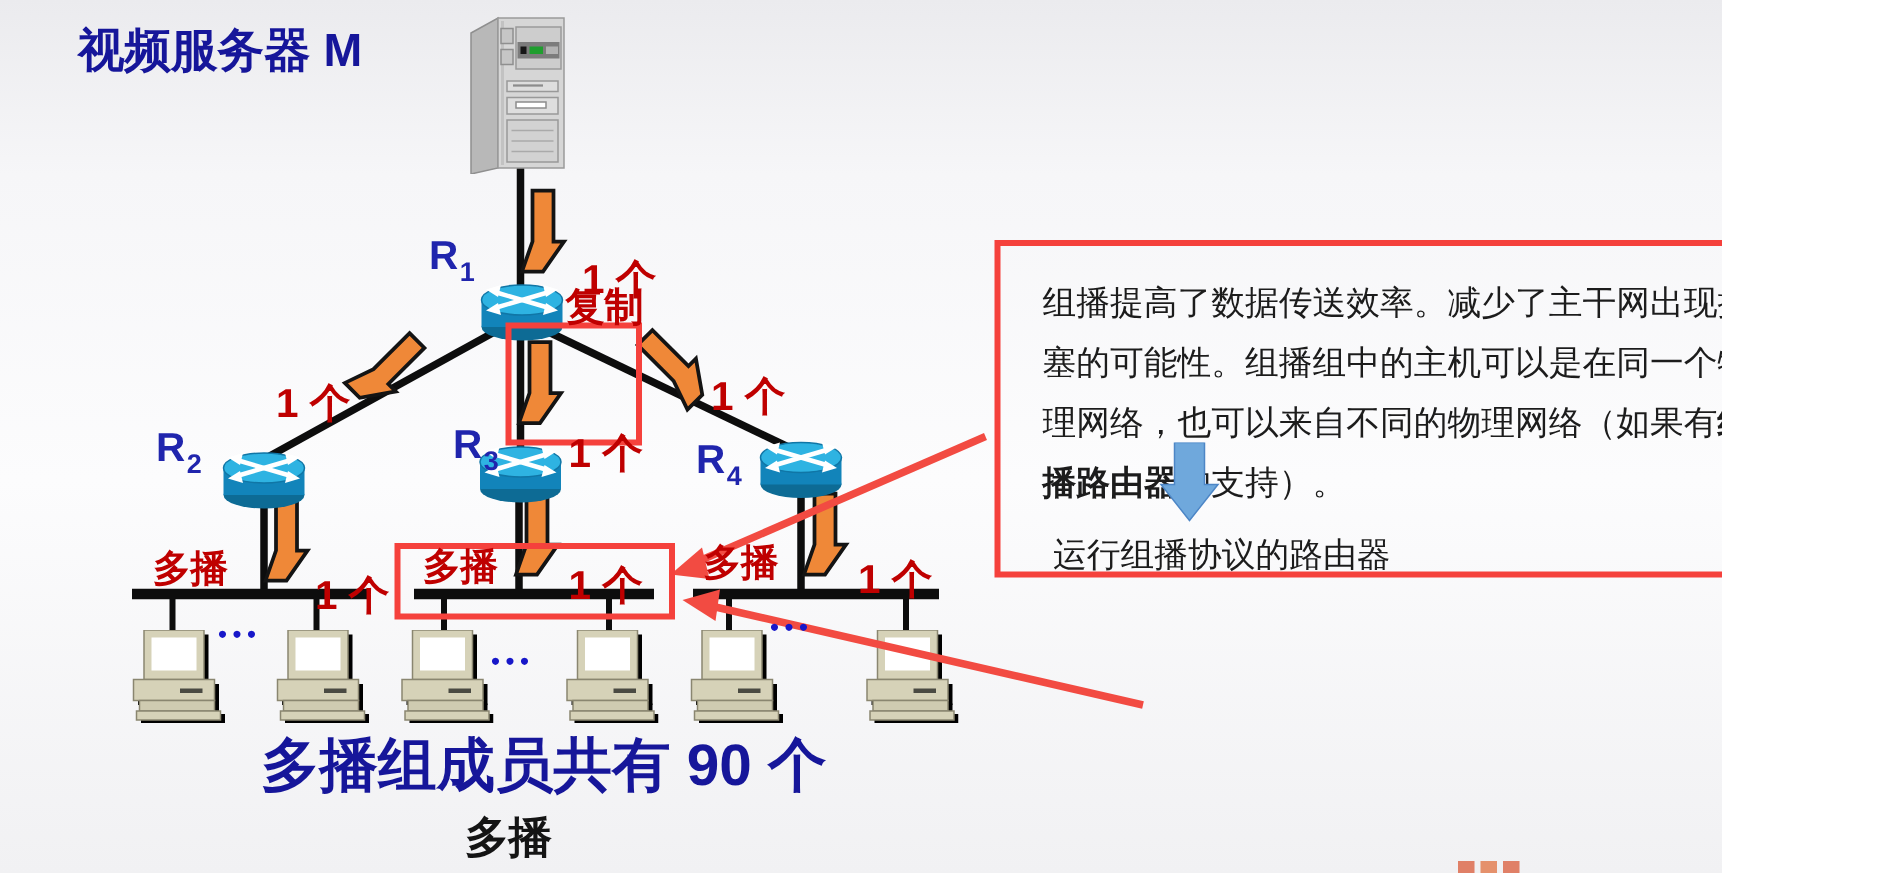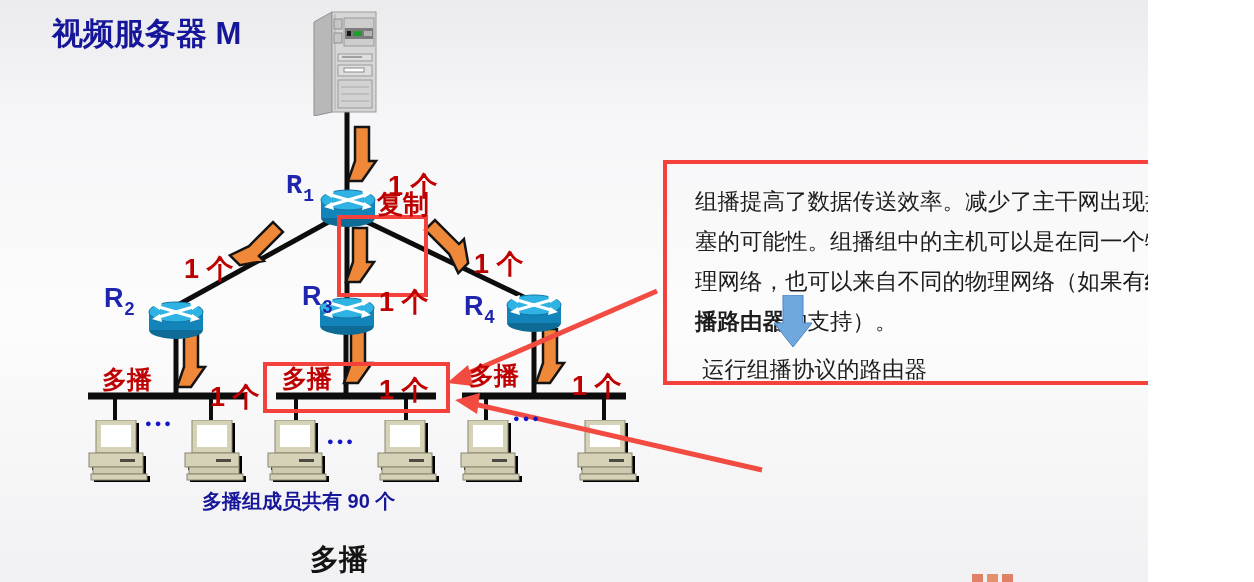--- a/index.html
+++ b/index.html
@@ -13,27 +13,27 @@
   .icon{position:absolute;z-index:2;}
   .lbl{position:absolute;font-weight:bold;white-space:nowrap;z-index:4;line-height:1.05;}
   .navy{color:#16169a;}
   .rlabel{color:#2025ad;font-size:27px;}
   .rlabel sub{font-size:18px;position:relative;top:2px;left:1px;}
   .one{font-size:27px;color:#bf0000;margin-top:36px;}
   .mcast{font-size:25px;color:#bf0000;}
   .redbox{position:absolute;border:4px solid #f5413c;z-index:3;background:transparent;}
   .ellipsis{position:absolute;z-index:4;color:#1717c9;font-size:11px;font-weight:bold;letter-spacing:3px;}
   #title{left:52px;top:18px;font-size:31px;}
-  #r1{left:286px;top:172px;font-family:Liberation Mono, monospace;} #r2{left:104px;top:284px;} #r3{left:278px;top:282px;margin-left:24px;} #r4{left:464px;top:292px;}
+  #r1{left:286px;top:156px;} #r2{left:104px;top:284px;} #r3{left:278px;top:282px;margin-left:24px;} #r4{left:464px;top:292px;}
   #u1{left:388px;top:136px;} #u2{left:184px;top:219px;} #u3{left:379px;top:252px;}
   #u4{left:474px;top:214px;} #u5{left:210px;top:347px;} #u6{left:379px;top:340px;} #u7{left:572px;top:336px;}
   #copy{left:377px;top:191px;font-size:26px;color:#bf0000;}
   #m1{left:102px;top:366px;} #m2{left:282px;top:365px;} #m3{left:469px;top:362px;}
   #e1{left:145px;top:417px;} #e2{left:327px;top:435px;} #e3{left:513px;top:412px;}
-  #caption{left:174px;top:491px;font-size:20px;margin-left:28px;}
+  #caption{left:174px;top:491px;font-size:39px;}
   #bottomlabel{left:310px;top:544px;font-size:29px;color:#141414;}
   #rect1{left:337px;top:215px;width:83px;height:74px;}
   #rect2{left:263px;top:362px;width:179px;height:43px;}
   #infobox{
     left:663px;top:160px;width:545px;height:225px;box-sizing:border-box;
     border:4px solid #f5413c;z-index:3;
     font-family:"Liberation Serif",serif;font-size:22.5px;line-height:40px;color:#1c1c1c;
   }
   #infobox .para{padding:18px 26px 0 28px;font-weight:normal;}
   #infobox .boldpart{font-weight:bold;}

